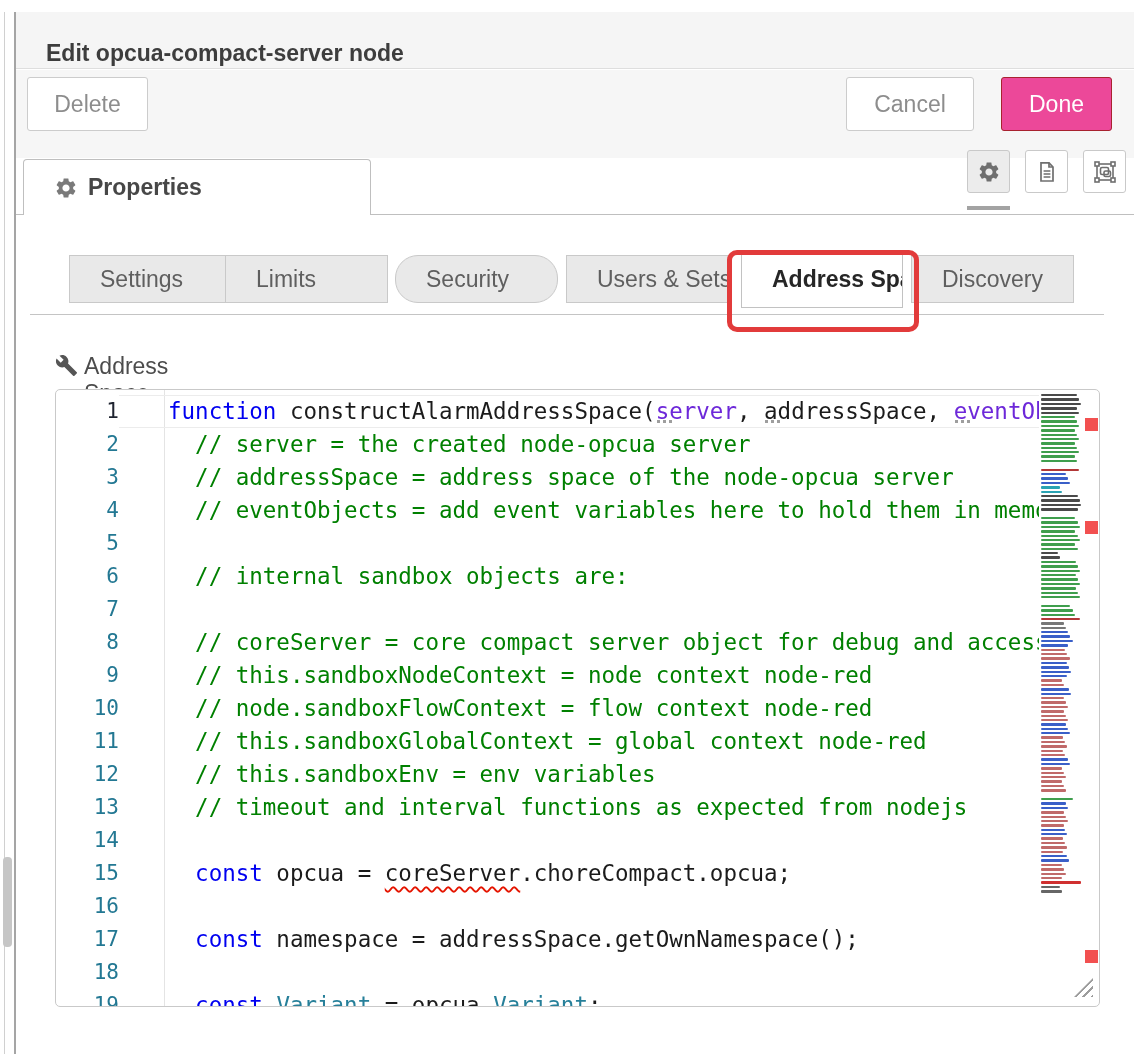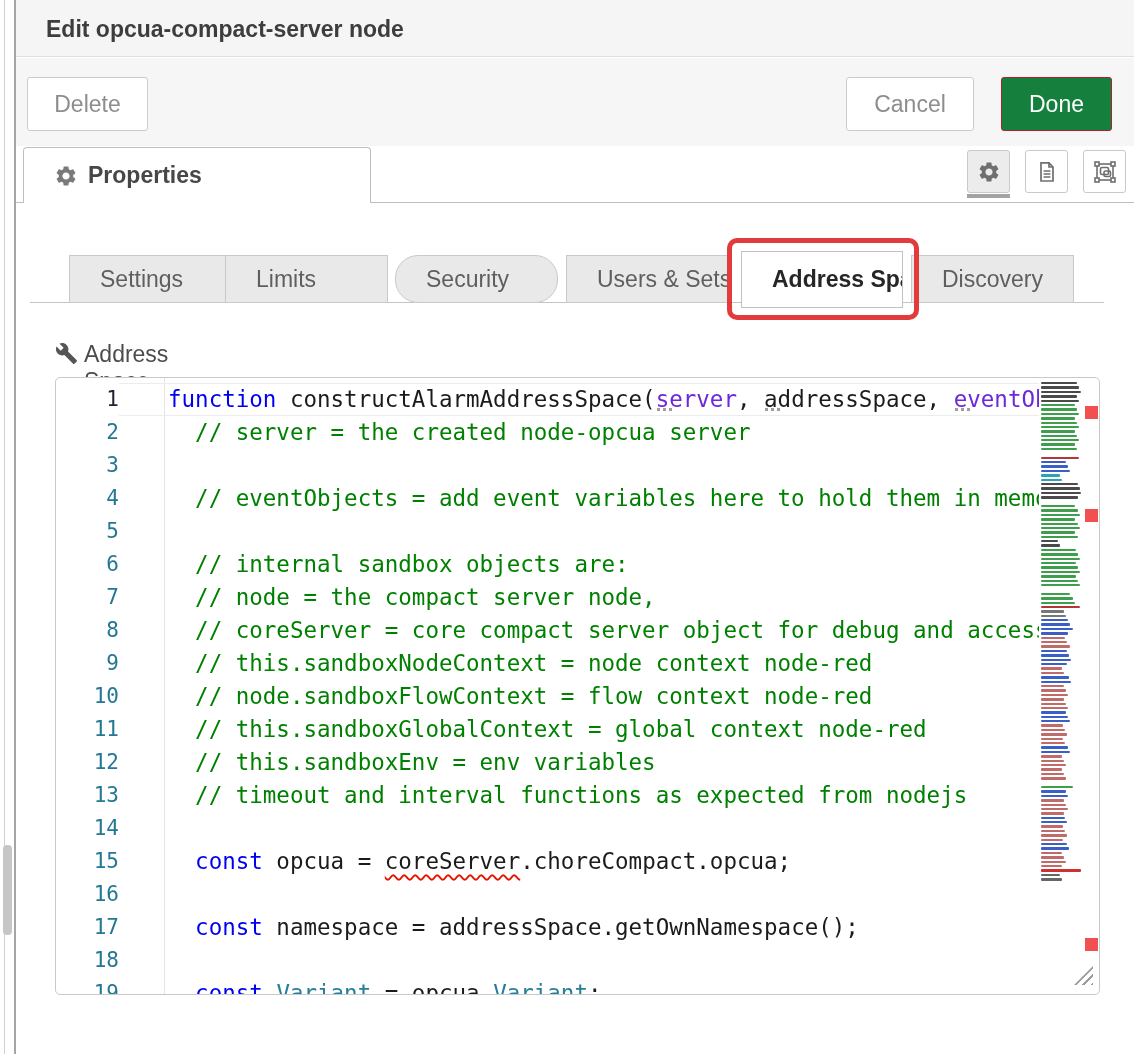--- a/index.html
+++ b/index.html
@@ -1,36 +1,36 @@
 <!DOCTYPE html>
 <html><head>
 <meta charset="utf-8">
 <style>
   * { margin:0; padding:0; box-sizing:border-box; }
   html,body { width:1134px; height:1054px; overflow:hidden; background:#ffffff;
     font-family:"Liberation Sans", sans-serif; }
-  .abs { position:absolute; }
+  .abs { position:absolute;margin-top:12px; }
 
   
   #edge-line-1 { left:4px; top:0; width:1px; height:1054px; background:#d0d0d0; }
   #edge-line-2 { left:14px; top:0; width:2px; height:1054px; background:#a5a5a5; }
   #page-scroll-thumb { left:3px; top:845px; width:9px; height:90px; background:#c6c6c6; border-radius:4px; }
 
   
   #dialog-header { left:16px; top:0; width:1118px; height:57px; background:#f5f5f5; border-bottom:1px solid #dedede; }
   #dialog-title { left:30px; top:16px; font-size:23px; font-weight:bold; color:#3d3d3d; }
 
   
   #toolbar-row { left:16px; top:58px; width:1118px; height:88px; background:#f6f6f6; }
   .btn { position:absolute; height:54px; border:1px solid #cccccc; border-radius:3px;
     background:#ffffff; color:#8d8d8d; font-size:23px; font-family:"Liberation Sans",sans-serif;
     text-align:center; line-height:52px; cursor:pointer; }
   #delete-btn { left:27px; top:77px; width:121px; }
   #cancel-btn { left:846px; top:77px; width:128px; }
-  #done-btn   { left:1001px; top:77px; width:111px; background:#15803d; border-color:#A8222F; color:#ffffff; }
+  #done-btn   { left:1001px; top:77px; width:111px; background:#ec4899; border-color:#A8222F; color:#ffffff; }
 
   
   #props-bar-line { left:16px; top:202px; width:1118px; height:1px; background:#bfbfbf; z-index:1; }
   #properties-tab { left:23px; top:147px; width:348px; height:56px; background:#ffffff;
     border:1px solid #bfbfbf; border-bottom:none; border-radius:4px 4px 0 0; z-index:2; }
   #properties-tab .glyph { position:absolute; left:30px; top:16px; width:24px; height:24px; color:#7a7a7a; }
   #properties-label { position:absolute; left:64px; top:14px; font-size:23px; font-weight:bold; color:#474747; }
 
   .icon-btn { position:absolute; top:150px; width:43px; height:43px; background:#ffffff;
     border:1px solid #c9c9c9; border-radius:3px; z-index:2; cursor:pointer; }
@@ -153,25 +153,25 @@
       </svg>
   </span>
   <span id="section-label">Address Space Script</span>
 </div>
 
 <div class="abs" id="editor">
   <div id="gutter-sep"></div>
   <div id="code-lines">
       <div class="crow active"><span class="ln">1</span><span class="cc"><span class="kw">function</span><span class="pl"> constructAlarmAddressSpace(</span><span class="pg hint">server</span><span class="pl">, </span><span class="pl hint">addressSpace</span><span class="pl">, </span><span class="pg hint">eventObjects</span></span></div>
       <div class="crow"><span class="ln">2</span><span class="cc"><span class="cm">  // server = the created node-opcua server</span></span></div>
-      <div class="crow"><span class="ln">3</span></div>
+      <div class="crow"><span class="ln">3</span><span class="cc"><span class="cm">  // addressSpace = address space of the node-opcua server</span></span></div>
       <div class="crow"><span class="ln">4</span><span class="cc"><span class="cm">  // eventObjects = add event variables here to hold them in memory</span></span></div>
       <div class="crow"><span class="ln">5</span><span class="cc"></span></div>
       <div class="crow"><span class="ln">6</span><span class="cc"><span class="cm">  // internal sandbox objects are:</span></span></div>
-      <div class="crow"><span class="ln">7</span><span class="cc"><span class="cm">  // node = the compact server node,</span></span></div>
+      <div class="crow"><span class="ln">7</span></div>
       <div class="crow"><span class="ln">8</span><span class="cc"><span class="cm">  // coreServer = core compact server object for debug and access to the server</span></span></div>
       <div class="crow"><span class="ln">9</span><span class="cc"><span class="cm">  // this.sandboxNodeContext = node context node-red</span></span></div>
       <div class="crow"><span class="ln">10</span><span class="cc"><span class="cm">  // node.sandboxFlowContext = flow context node-red</span></span></div>
       <div class="crow"><span class="ln">11</span><span class="cc"><span class="cm">  // this.sandboxGlobalContext = global context node-red</span></span></div>
       <div class="crow"><span class="ln">12</span><span class="cc"><span class="cm">  // this.sandboxEnv = env variables</span></span></div>
       <div class="crow"><span class="ln">13</span><span class="cc"><span class="cm">  // timeout and interval functions as expected from nodejs</span></span></div>
       <div class="crow"><span class="ln">14</span><span class="cc"></span></div>
       <div class="crow"><span class="ln">15</span><span class="cc"><span class="pl">  </span><span class="kw">const</span><span class="pl"> opcua = </span><span class="er">coreServer</span><span class="pl">.choreCompact.opcua;</span></span></div>
       <div class="crow"><span class="ln">16</span></div>
       <div class="crow"><span class="ln">17</span><span class="cc"><span class="pl">  </span><span class="kw">const</span><span class="pl"> namespace = addressSpace.getOwnNamespace();</span></span></div>

